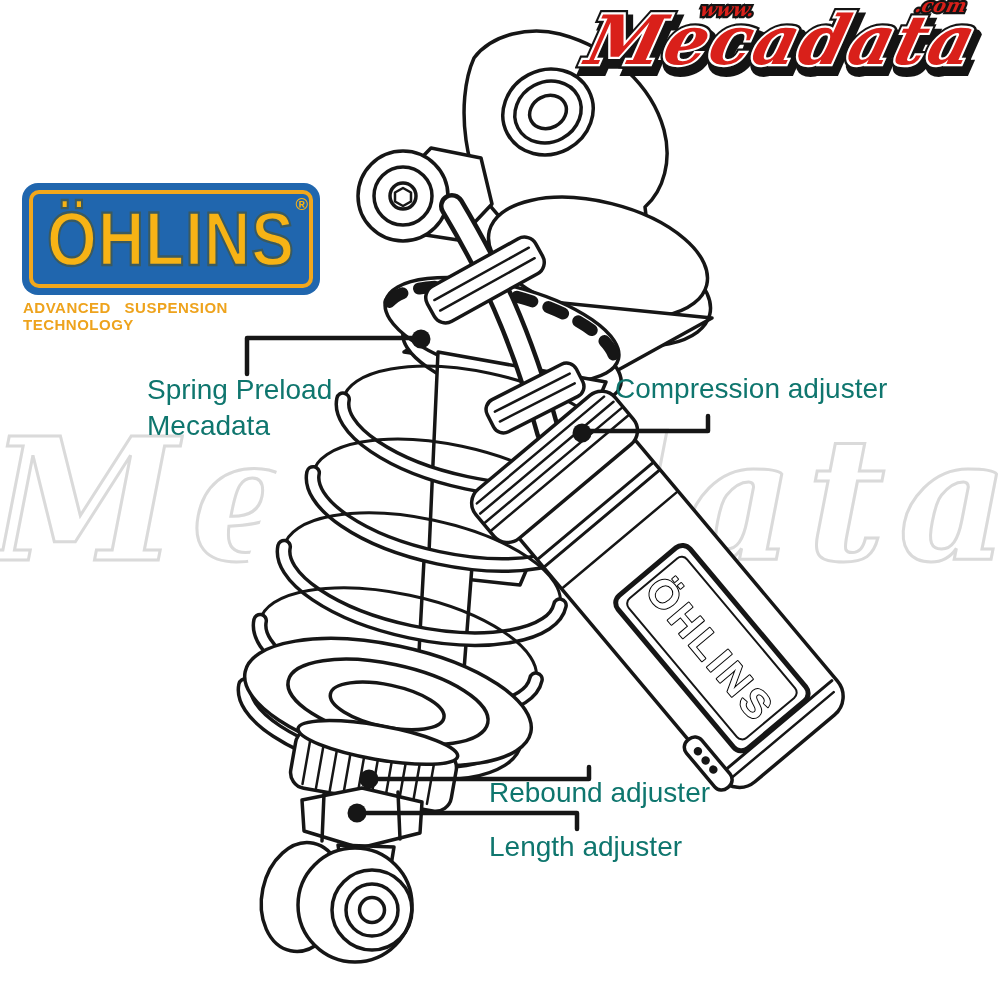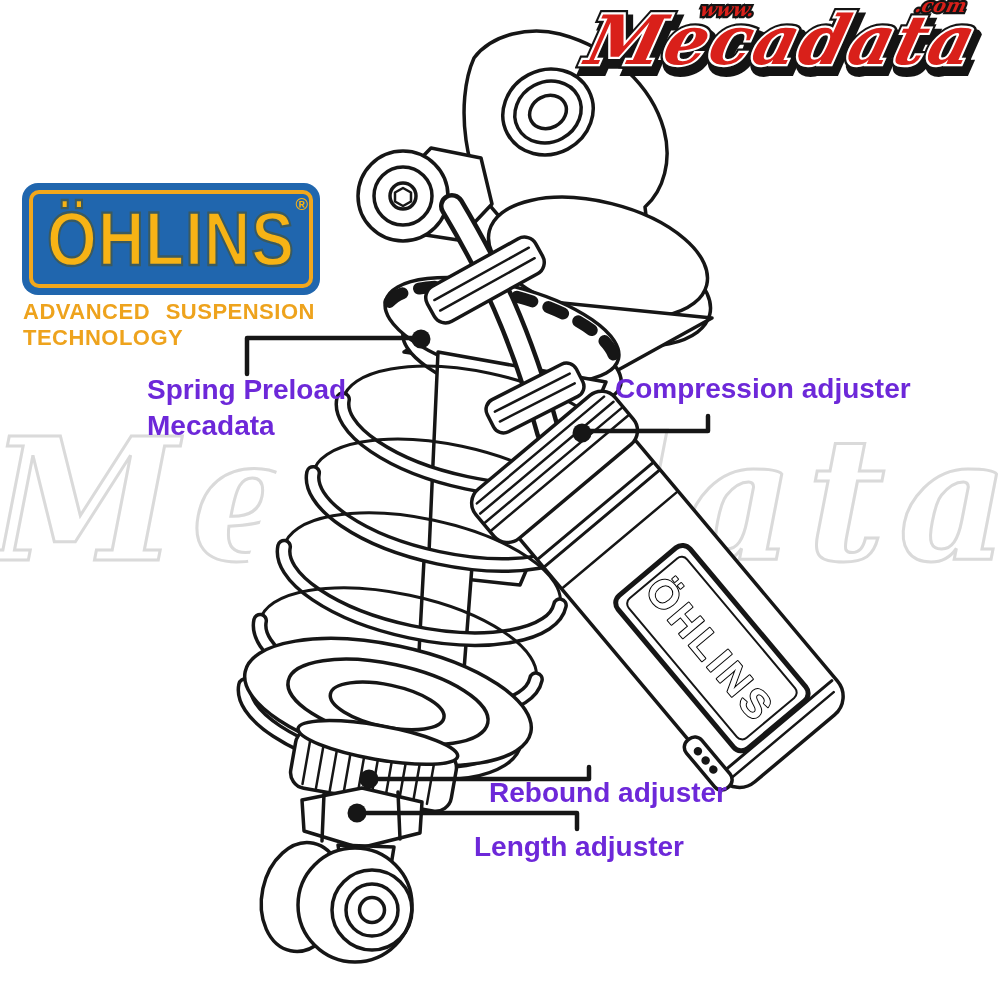--- a/index.html
+++ b/index.html
@@ -9,33 +9,33 @@
   
   .watermark{position:absolute;left:-10px;top:400px;width:1030px;z-index:1;
     font-family:"DejaVu Serif",serif;font-style:italic;font-weight:bold;
     font-size:170px;letter-spacing:13px;white-space:nowrap;
     transform:skewX(-16);color:#ffffff;-webkit-text-stroke:3px #dadada;}
 
   
   .drawing{position:absolute;left:0;top:0;z-index:2;}
 
   
-  .lbl{position:absolute;z-index:4;color:#6d28d9;font-size:28px;line-height:36px;font-weight:bold;}
+  .lbl{position:absolute;z-index:4;color:#0f766e;font-size:28px;line-height:36px;}
 
   
   .ohlins-box{position:absolute;left:22px;top:183px;width:298px;height:112px;z-index:5;
     background:#2066ae;border-radius:16px;display:flex;align-items:center;justify-content:center;}
   .ohlins-inner{position:absolute;left:7px;top:7px;right:7px;bottom:7px;
     border:4px solid #f2a71c;border-radius:10px;}
   .ohlins-word{position:relative;font-weight:bold;font-size:64px;letter-spacing:1px;
     color:#f7b315;-webkit-text-stroke:2px #3a5a60;transform:scaleY(1.18);
     font-family:"Liberation Sans",sans-serif;}
   .ohlins-reg{position:absolute;right:12px;top:12px;color:#f7b315;font-size:17px;font-weight:bold;}
   .ohlins-tagline{position:absolute;left:23px;top:299px;width:300px;z-index:5;
-    font-weight:bold;font-size:22px;letter-spacing:0.5px;word-spacing:9px;color:#eea31d;}
+    font-weight:bold;font-size:15px;letter-spacing:0.5px;word-spacing:9px;color:#eea31d;}
 
   
   .meca-logo{position:absolute;left:575px;top:0px;z-index:5;}
 </style>
 </head>
 <body>
 
 <div class="watermark">Mecadata</div>
 
 <svg class="drawing" width="1000" height="1000" viewBox="0 0 1000 1000">
@@ -203,21 +203,21 @@
     </g>
   </g>
 </svg>
 
 <div class="lbl" style="left:147px;top:372px;">
   <div>Spring Preload</div>
   <div>Mecadata</div>
 </div>
 <div class="lbl" style="left:615px;top:371px;">Compression adjuster</div>
 <div class="lbl" style="left:489px;top:775px;">Rebound adjuster</div>
-<div class="lbl" style="left:474px;top:829px;">Length adjuster</div>
+<div class="lbl" style="left:489px;top:829px;">Length adjuster</div>
 
 <div class="ohlins-box">
   <div class="ohlins-inner"></div>
   <div class="ohlins-word">ÖHLINS</div>
   <div class="ohlins-reg">®</div>
 </div>
 <div class="ohlins-tagline">ADVANCED SUSPENSION TECHNOLOGY</div>
 
 <svg class="meca-logo" width="425" height="90" viewBox="0 0 425 90">
   <g transform="translate(8,64) skewX(-14)" font-family="DejaVu Serif, serif" font-style="italic" font-weight="bold">

